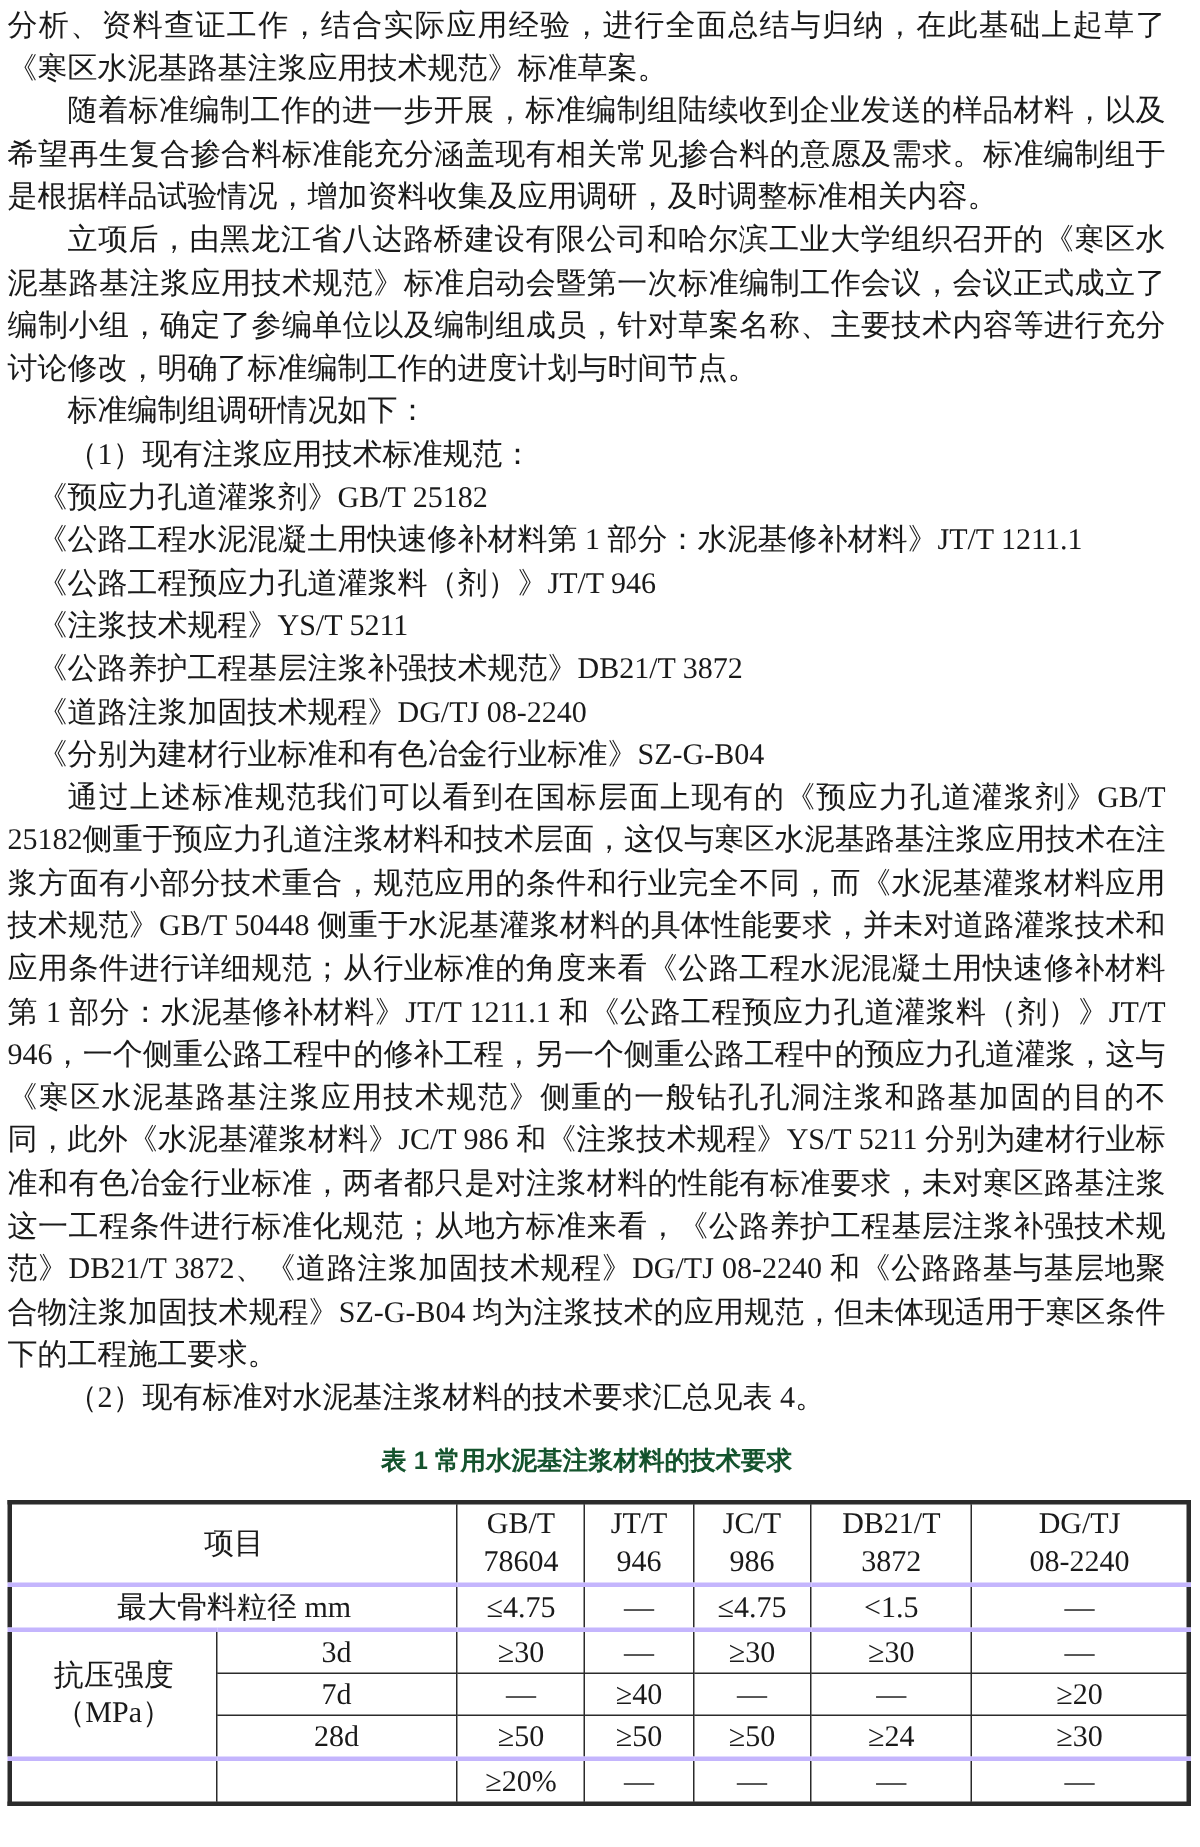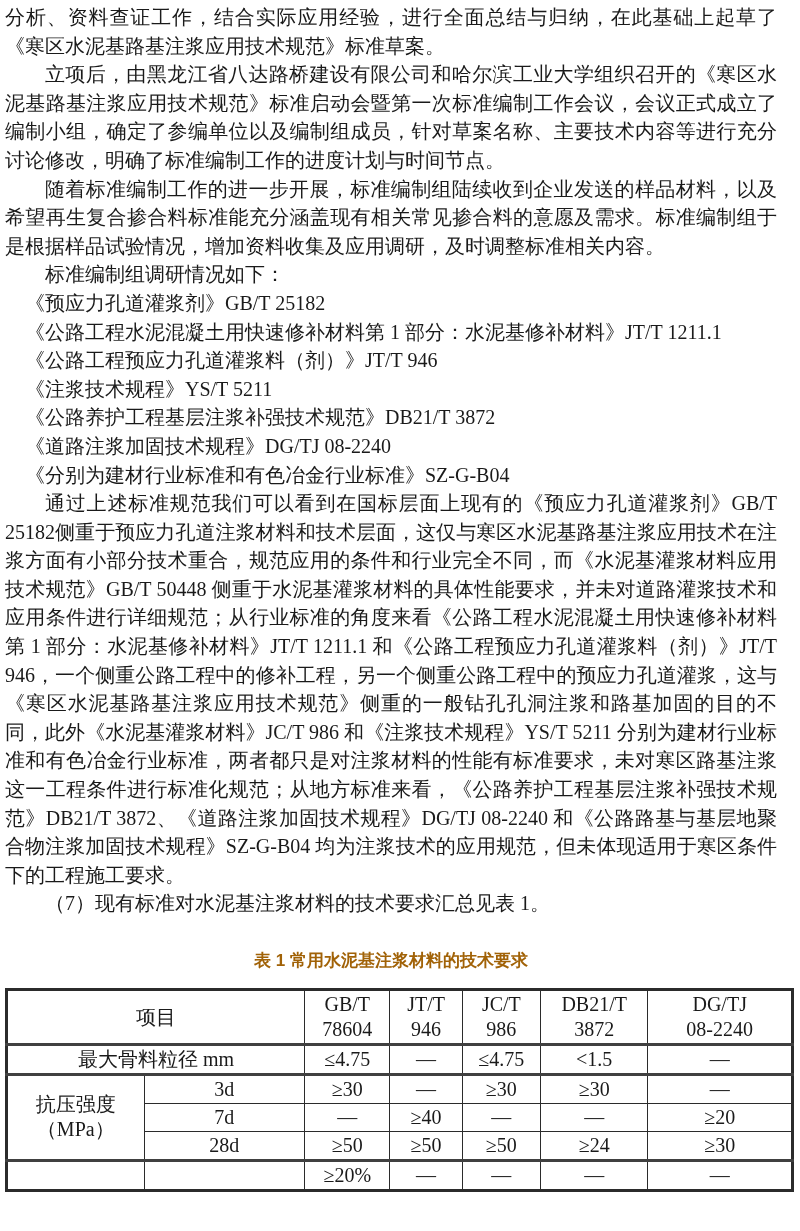--- a/index.html
+++ b/index.html
@@ -6,64 +6,65 @@
   .page {
     width:800px; height:1231px; box-sizing:border-box;
     padding:3px 23px 0 5px; overflow:hidden; background:#ffffff;
     font-family:"Liberation Serif","DejaVu Serif",serif;
     font-size:20px; line-height:28.6px; color:#1a1a1a;
   }
   .para { margin:0; text-align:justify; }
   .indent { text-indent:2em; }
   .list-item { text-indent:1em; }
   .table-caption {
-    margin:29px 0 12px 0; text-align:center; text-indent:0;
+    margin:13px 0 12px 0; text-align:center; text-indent:0;
     font-family:"Liberation Sans","DejaVu Sans",sans-serif;
-    font-weight:700; font-size:17px; color:#a16207;
+    font-weight:700; font-size:17px; color:#14532d;
   }
   table.req {
     border-collapse:collapse; table-layout:fixed;
     width:789px; margin:0 auto;
     border:3px solid #2b2b2b;
     font-family:"Liberation Serif","DejaVu Serif",serif;
   }
   table.req td {
     border:1px solid #2b2b2b; text-align:center; vertical-align:middle;
     height:27px; padding:0 2px; font-size:20px; color:#1a1a1a;
     overflow:hidden; line-height:24px;
   }
   tr.hdr td { height:52px; }
-  tr.thick-top td { border-top:3px solid #404040; }
+  tr.thick-top td { border-top:3px solid #c4b5fd; }
   .two-line div { line-height:25px; }
   .col-item1 { width:137px; } .col-item2 { width:160px; }
   .col-gbt { width:85px; } .col-jtt { width:72px; } .col-jct { width:78px; }
   .col-db21 { width:107px; } .col-dgtj { width:144px; }
 </style>
 </head>
 <body>
 
 <div class="page">
 
   <p class="para">分析、资料查证工作，结合实际应用经验，进行全面总结与归纳，在此基础上起草了《寒区水泥基路基注浆应用技术规范》标准草案。</p>
+  <p class="para indent">随着标准编制工作的进一步开展，标准编制组陆续收到企业发送的样品材料，以及希望再生复合掺合料标准能充分涵盖现有相关常见掺合料的意愿及需求。标准编制组于是根据样品试验情况，增加资料收集及应用调研，及时调整标准相关内容。</p>
   <p class="para indent">立项后，由黑龙江省八达路桥建设有限公司和哈尔滨工业大学组织召开的《寒区水泥基路基注浆应用技术规范》标准启动会暨第一次标准编制工作会议，会议正式成立了编制小组，确定了参编单位以及编制组成员，针对草案名称、主要技术内容等进行充分讨论修改，明确了标准编制工作的进度计划与时间节点。</p>
-  <p class="para indent">随着标准编制工作的进一步开展，标准编制组陆续收到企业发送的样品材料，以及希望再生复合掺合料标准能充分涵盖现有相关常见掺合料的意愿及需求。标准编制组于是根据样品试验情况，增加资料收集及应用调研，及时调整标准相关内容。</p>
   <p class="para indent">标准编制组调研情况如下：</p>
+  <p class="para indent">（1）现有注浆应用技术标准规范：</p>
 
   <div>
     <p class="para list-item">《预应力孔道灌浆剂》GB/T 25182</p>
     <p class="para list-item">《公路工程水泥混凝土用快速修补材料第 1 部分：水泥基修补材料》JT/T 1211.1</p>
     <p class="para list-item">《公路工程预应力孔道灌浆料（剂）》JT/T 946</p>
     <p class="para list-item">《注浆技术规程》YS/T 5211</p>
     <p class="para list-item">《公路养护工程基层注浆补强技术规范》DB21/T 3872</p>
     <p class="para list-item">《道路注浆加固技术规程》DG/TJ 08-2240</p>
     <p class="para list-item">《分别为建材行业标准和有色冶金行业标准》SZ-G-B04</p>
   </div>
 
   <p class="para indent">通过上述标准规范我们可以看到在国标层面上现有的《预应力孔道灌浆剂》GB/T 25182侧重于预应力孔道注浆材料和技术层面，这仅与寒区水泥基路基注浆应用技术在注浆方面有小部分技术重合，规范应用的条件和行业完全不同，而《水泥基灌浆材料应用技术规范》GB/T 50448 侧重于水泥基灌浆材料的具体性能要求，并未对道路灌浆技术和应用条件进行详细规范；从行业标准的角度来看《公路工程水泥混凝土用快速修补材料第 1 部分：水泥基修补材料》JT/T 1211.1 和《公路工程预应力孔道灌浆料（剂）》JT/T 946，一个侧重公路工程中的修补工程，另一个侧重公路工程中的预应力孔道灌浆，这与《寒区水泥基路基注浆应用技术规范》侧重的一般钻孔孔洞注浆和路基加固的目的不同，此外《水泥基灌浆材料》JC/T 986 和《注浆技术规程》YS/T 5211 分别为建材行业标准和有色冶金行业标准，两者都只是对注浆材料的性能有标准要求，未对寒区路基注浆这一工程条件进行标准化规范；从地方标准来看，《公路养护工程基层注浆补强技术规范》DB21/T 3872、《道路注浆加固技术规程》DG/TJ 08-2240 和《公路路基与基层地聚合物注浆加固技术规程》SZ-G-B04 均为注浆技术的应用规范，但未体现适用于寒区条件下的工程施工要求。</p>
-  <p class="para indent">（7）现有标准对水泥基注浆材料的技术要求汇总见表 1。</p>
+  <p class="para indent">（2）现有标准对水泥基注浆材料的技术要求汇总见表 4。</p>
 
   <p class="table-caption">表 1 常用水泥基注浆材料的技术要求</p>
 
   <table class="req">
     <colgroup>
       <col class="col-item1">
         <col class="col-item2">
         <col class="col-gbt">
       <col class="col-jtt">
         <col class="col-jct">

